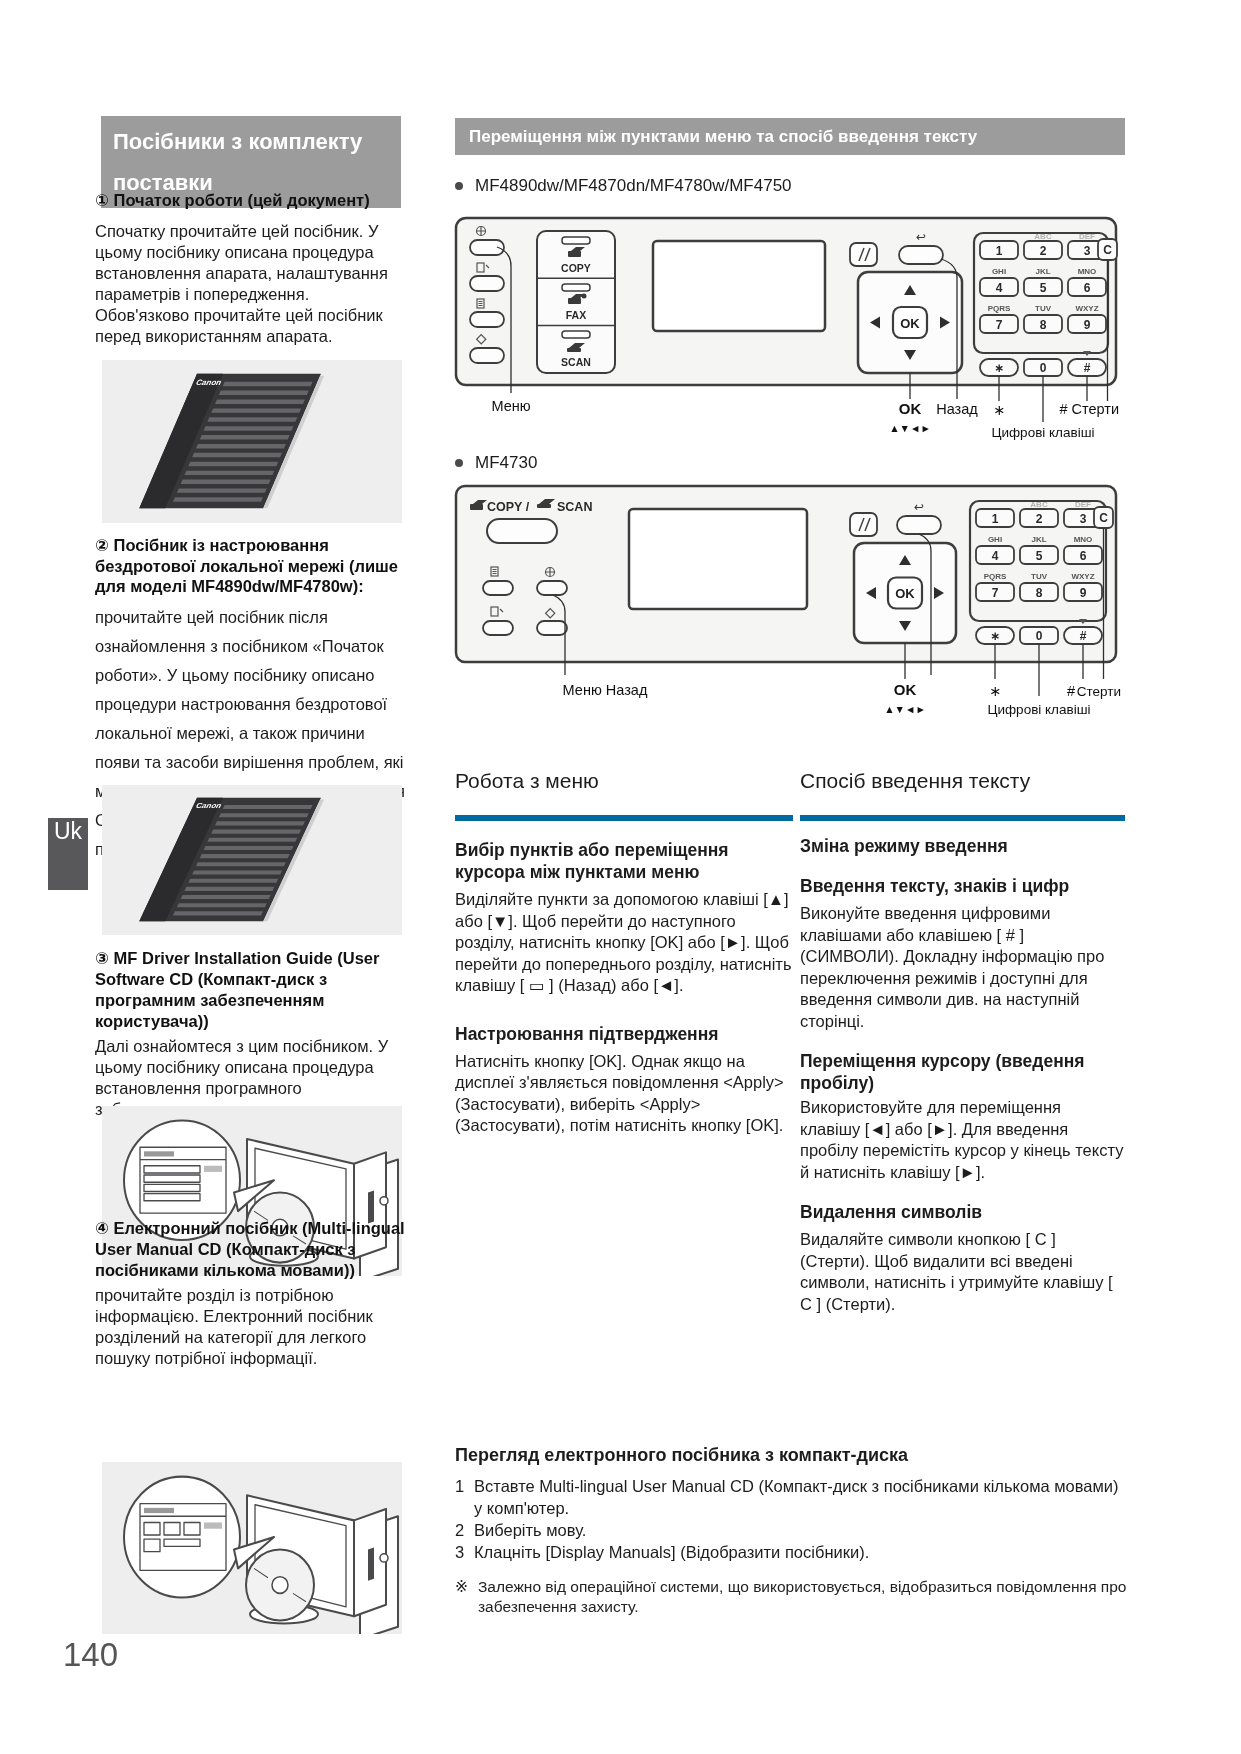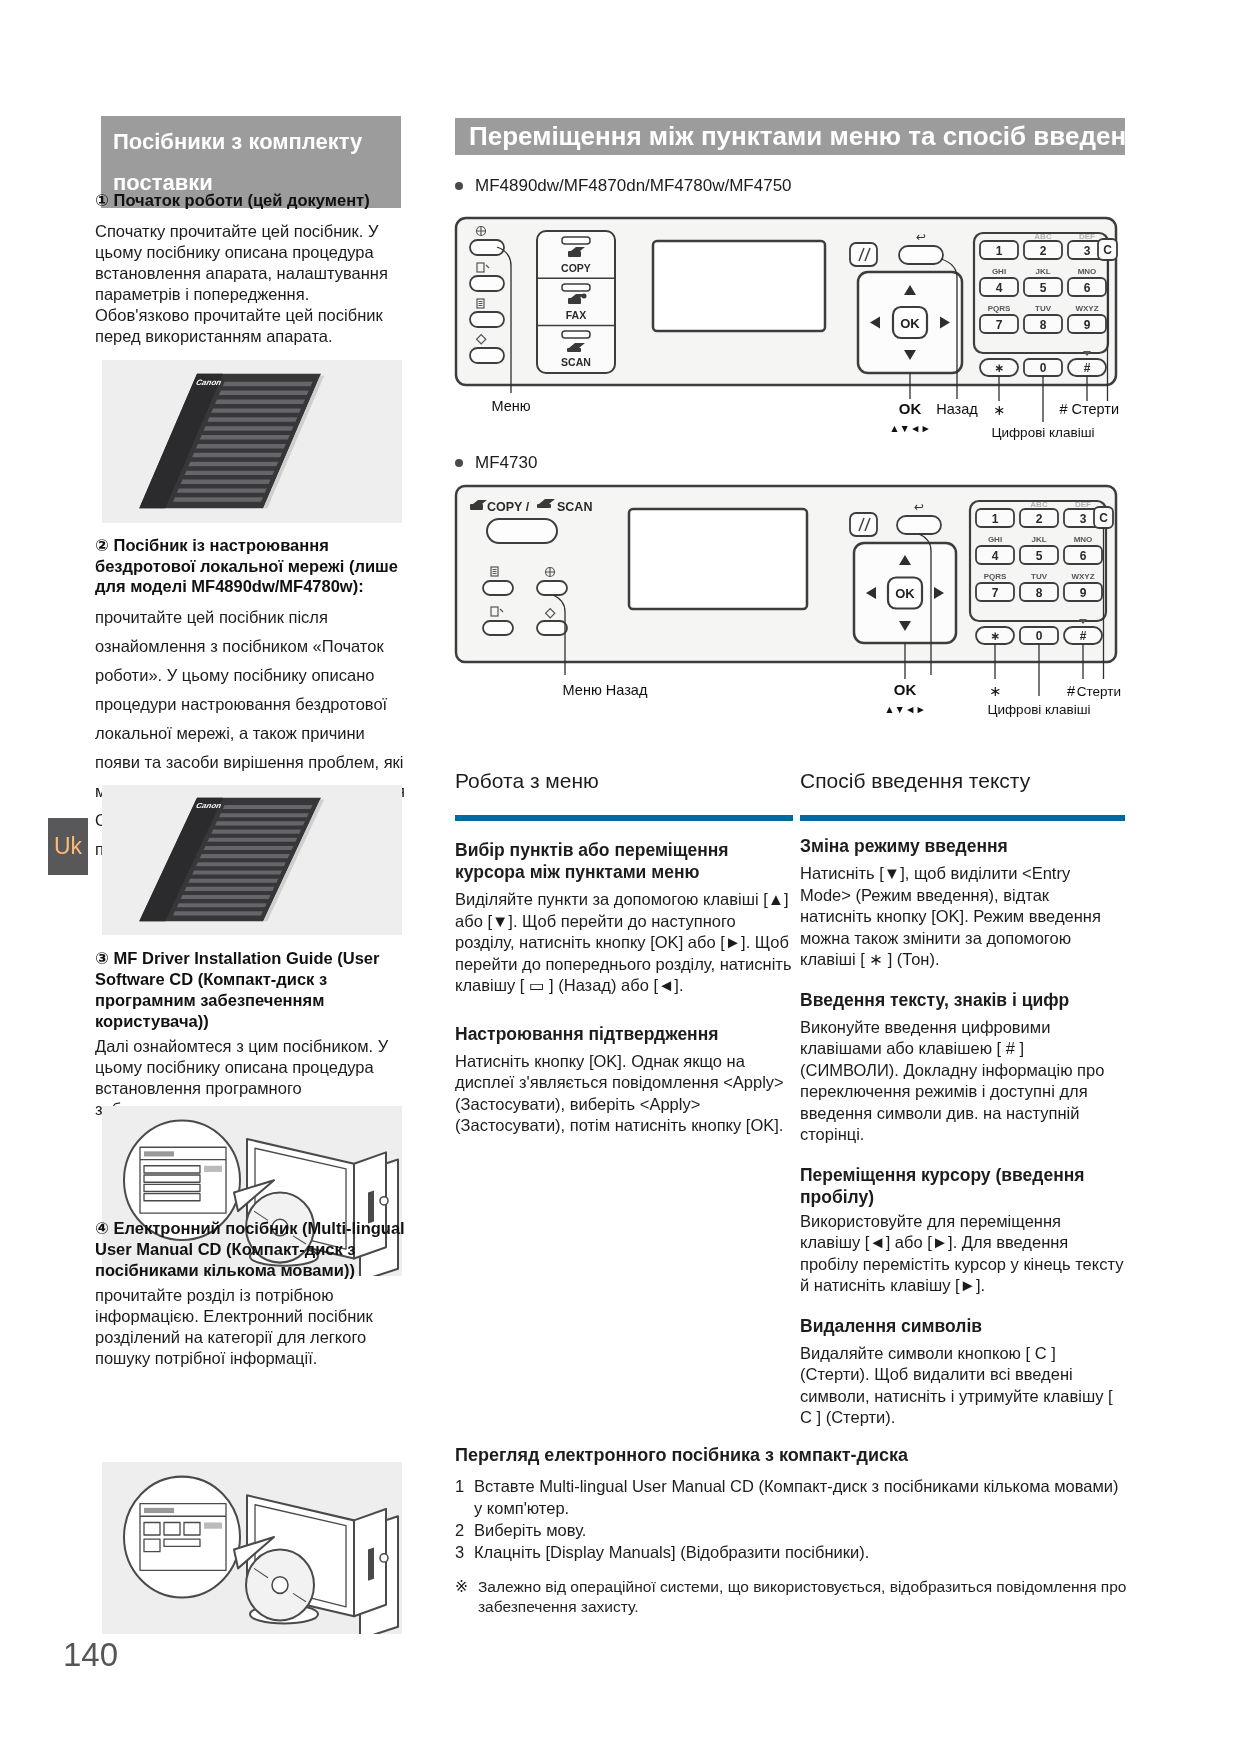--- a/index.html
+++ b/index.html
@@ -3,31 +3,31 @@
 <meta charset="utf-8">
 <style>
   html,body{margin:0;padding:0;background:#e8e8e8;}
   .page{position:relative;width:1241px;height:1754px;background:#ffffff;overflow:hidden;
         font-family:"Liberation Sans","DejaVu Sans",sans-serif;color:#1c1c1c;}
   .abs{position:absolute;}
   
   .lheader{left:101px;top:116px;width:276px;background:#9c9c9c;color:#fff;
            font-size:22px;font-weight:bold;line-height:41px;padding:5px 12px;}
   .rheader{left:455px;top:118px;width:642px;height:37px;background:#9c9c9c;color:#fff;
-           font-size:26px;font-weight:bold;line-height:37px;padding:0 14px;white-space:nowrap;}
+           font-size:17px;font-weight:bold;line-height:37px;padding:0 14px;white-space:nowrap;}
   
   .lsec{left:95px;width:312px;}
   .sec-title{font-size:16.5px;font-weight:bold;line-height:21px;color:#111;}
   .sec-title.tight{line-height:20.5px;}
   .sec-body{font-size:16.5px;line-height:21px;}
   .sec-body.tight{line-height:29px;}
   .imgbox{left:102px;width:300px;}
   .pagenum{left:63px;top:1636px;font-size:33px;color:#555;}
-  .uktab{left:48px;top:818px;width:40px;height:57px;background:#58585b;color:#fdba74;
-         font-size:23px;display:flex;align-items:center;justify-content:center;}
+  .uktab{left:48px;top:818px;width:40px;height:72px;background:#58585b;color:#ffffff;
+         font-size:23px;display:flex;justify-content:center;}
   
   .bullet-line{display:flex;align-items:center;gap:12px;font-size:17px;color:#1c1c1c;}
   .bullet-dot{width:8px;height:8px;border-radius:50%;background:#4a4a4a;flex:0 0 auto;}
   .colhead{font-size:21px;font-weight:normal;line-height:26px;border-bottom:6px solid #0369a1;
            padding-bottom:21px;}
   .subhead{font-size:17.5px;font-weight:bold;line-height:22px;margin-top:18px;}
   .subbody{font-size:16.5px;line-height:21.5px;margin-top:6px;}
   .menu-col{left:455px;top:768px;width:338px;}
   .text-col{left:800px;top:768px;width:325px;}
   .bottom-sec{left:455px;top:1443px;width:672px;}
@@ -455,21 +455,20 @@
     <div class="colhead">Робота з меню</div>
     <div class="subhead">Вибір пунктів або переміщення курсора між пунктами меню</div>
     <div class="subbody">Виділяйте пункти за допомогою клавіші [▲] або [▼]. Щоб перейти до наступного розділу, натисніть кнопку [OK] або [►]. Щоб перейти до попереднього розділу, натисніть клавішу [ ▭ ] (Назад) або [◄].</div>
     <div class="subhead" style="margin-top:26px">Настроювання підтвердження</div>
     <div class="subbody">Натисніть кнопку [OK]. Однак якщо на дисплеї з'являється повідомлення &lt;Apply&gt; (Застосувати), виберіть &lt;Apply&gt; (Застосувати), потім натисніть кнопку [OK].</div>
   </div>
 
   <div class="abs text-col">
     <div class="colhead">Спосіб введення тексту</div>
     <div class="subhead" style="margin-top:14px">Зміна режиму введення</div>
-    <div class="subbody">Натисніть [▼], щоб виділити &lt;Entry Mode&gt; (Режим введення), відтак натисніть кнопку [OK]. Режим введення можна також змінити за допомогою клавіші [ ∗ ] (Тон).</div>
     <div class="subhead">Введення тексту, знаків і цифр</div>
     <div class="subbody">Виконуйте введення цифровими клавішами або клавішею [ # ] (СИМВОЛИ). Докладну інформацію про переключення режимів і доступні для введення символи див. на наступній сторінці.</div>
     <div class="subhead">Переміщення курсору (введення пробілу)</div>
     <div class="subbody" style="margin-top:3px">Використовуйте для переміщення клавішу [◄] або [►]. Для введення пробілу перемістіть курсор у кінець тексту й натисніть клавішу [►].</div>
     <div class="subhead">Видалення символів</div>
     <div class="subbody">Видаляйте символи кнопкою [ C ] (Стерти). Щоб видалити всі введені символи, натисніть і утримуйте клавішу [ C ] (Стерти).</div>
   </div>
 
   <div class="abs bottom-sec">
     <div class="bottom-title">Перегляд електронного посібника з компакт-диска</div>

